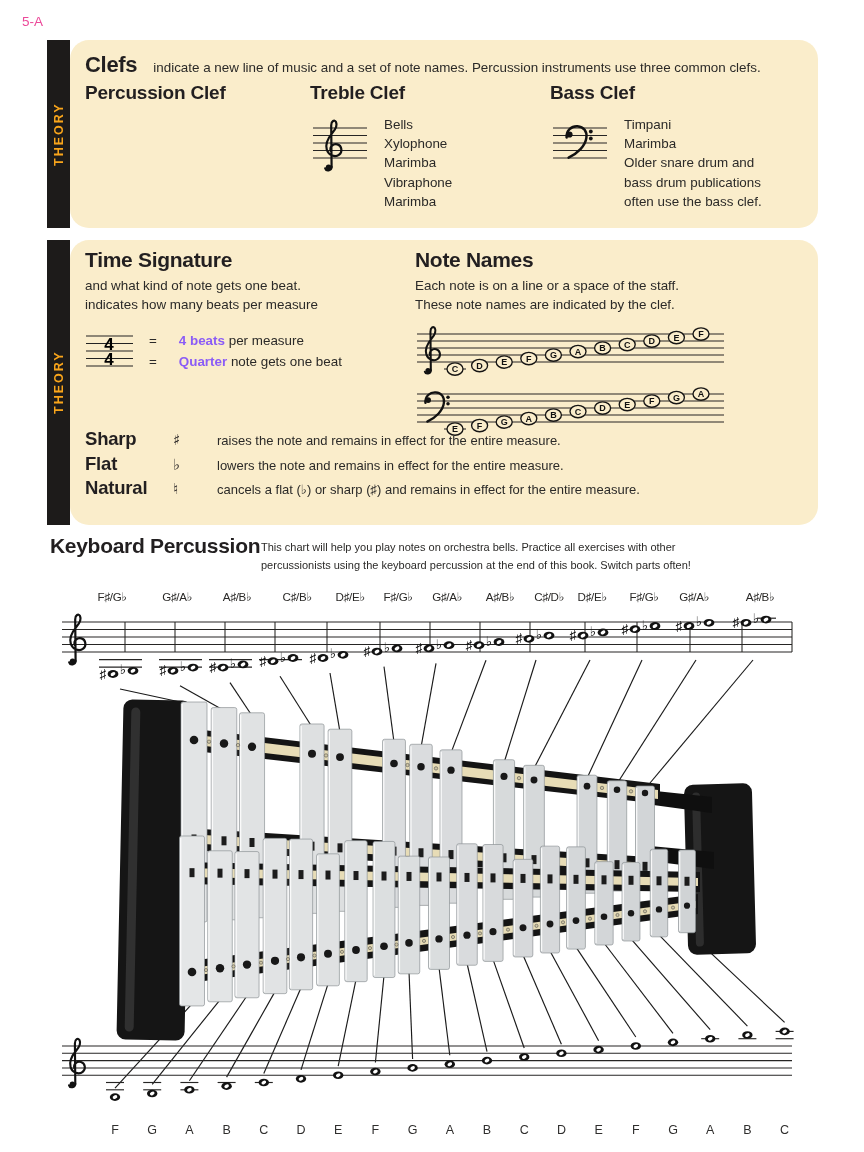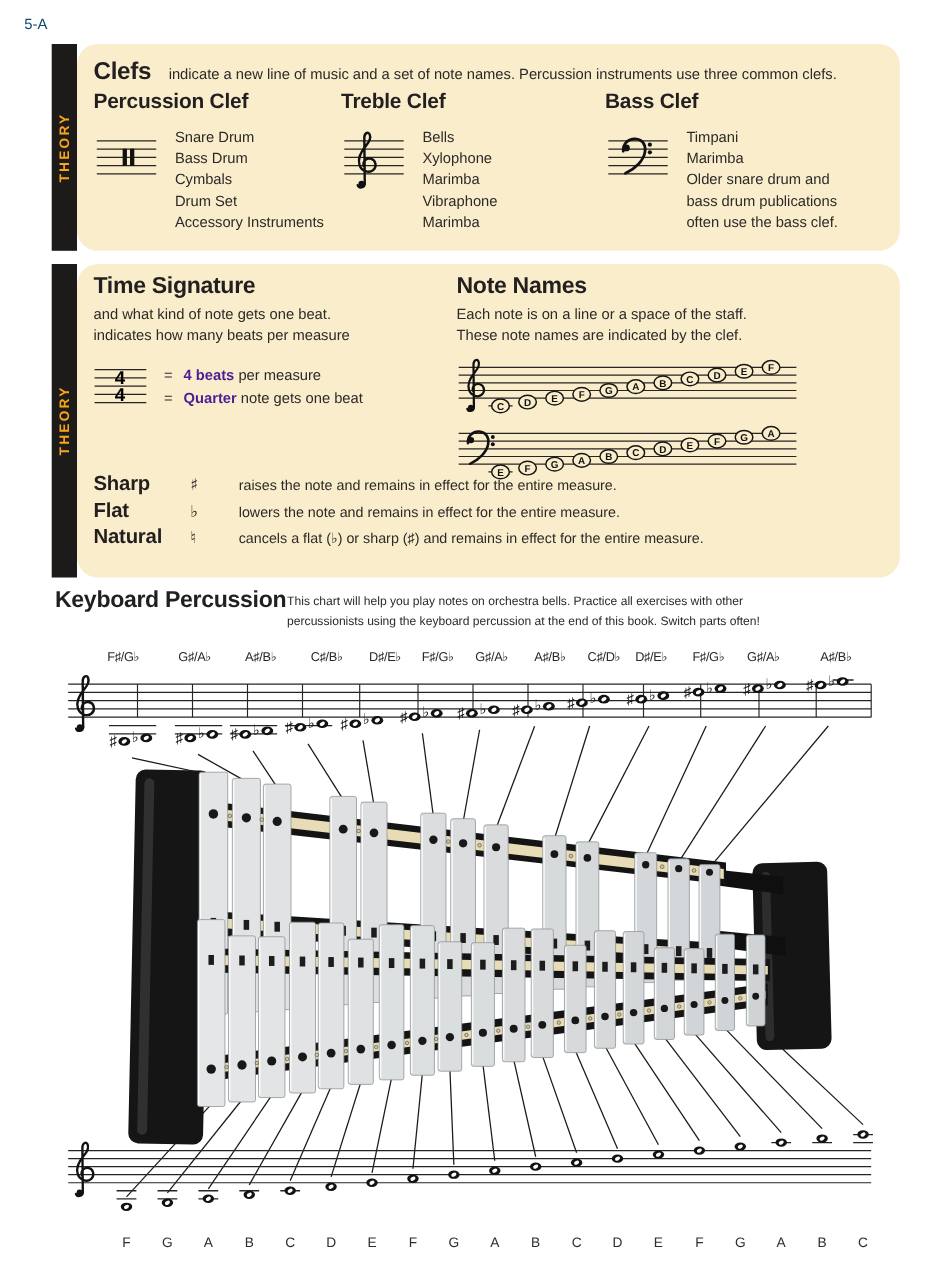--- a/index.html
+++ b/index.html
@@ -1,20 +1,20 @@
 <!DOCTYPE html>
 <html style="--panel-bg: #FAEDCB; --tab-bg: #1D1B1A; --tab-text: #F9A51B;"><head>
 <meta charset="utf-8">
 <style>
   html,body{margin:0;padding:0;background:#ffffff;}
   .page{
     position:relative;width:864px;height:1152px;background:#fff;overflow:hidden;
     font-family:"Liberation Sans","DejaVu Sans",sans-serif;color:#221f20;
   }
-  .page-number{position:absolute;left:22px;top:14px;font-size:13.5px;color:#0c4a6e;}
+  .page-number{position:absolute;left:22px;top:14px;font-size:13.5px;color:#ec4899;}
   
   .panel{position:absolute;display:flex;}
   .panel-clefs{left:47px;top:40px;width:771px;height:188px;}
   .panel-theory{left:47px;top:240px;width:771px;height:285px;}
   .tab{
     width:23px;flex:0 0 23px;background:var(--tab-bg,#1d1b1a);color:var(--tab-text,#f9a51b);
     display:flex;align-items:center;justify-content:center;
     writing-mode:vertical-rl;transform:rotate(180deg);
     font-size:12.5px;font-weight:700;letter-spacing:2px;
   }
@@ -30,21 +30,21 @@
   .clef-row li{font-size:13.4px;line-height:19.2px;color:#2b2a28;}
   .clef-row li.wrap{max-width:160px;}
   
   .ts-block{position:absolute;left:15px;top:8px;}
   .ts-block h2,.nn-block h2{margin:0 0 4px 0;font-size:21px;font-weight:700;letter-spacing:-0.3px;}
   .desc{font-size:13.4px;line-height:19px;color:#2b2a28;}
   .ts-row{display:flex;align-items:flex-start;margin-top:14px;}
   .ts-rules{margin:2px 0 0 14px;}
   .ts-rule{font-size:13.4px;line-height:21px;color:#2b2a28;}
   .ts-rule .eq{margin-right:10px;}
-  .ts-rule b{font-weight:800;color:#4c1d95;}
+  .ts-rule b{font-weight:800;color:#8b5cf6;margin-left:12px;}
   .nn-block{position:absolute;left:345px;top:8px;}
   .nn-block svg{display:block;}
   .nn-treble{margin-top:6px;}
   .nn-bass{margin-top:8px;}
   
   .acc-rows{position:absolute;left:15px;top:188px;}
   .acc-row{display:flex;align-items:baseline;height:24.5px;}
   .acc-name{width:88px;font-size:18.5px;font-weight:800;letter-spacing:-0.2px;}
   .acc-sym{width:44px;font-size:15px;font-family:"DejaVu Sans",sans-serif;}
   .acc-desc{font-size:13px;color:#2b2a28;}
@@ -66,40 +66,20 @@
       <span>THEORY</span>
     </div>
     <div class="panel-body">
       <div class="clefs-title-row">
         <h1>Clefs</h1>
         <p>indicate a new line of music and a set of note names. Percussion instruments use three common clefs.</p>
       </div>
       <div id="clefs-columns">
           <div class="clef-col" style="left:15px;">
             <h2>Percussion Clef</h2>
-            <div class="clef-row">
-              <svg width="60" height="62" viewBox="0 0 60 62">
-                <line x1="3" y1="14" x2="57" y2="14" stroke="#262524" stroke-width="1.05"></line>
-                <line x1="3" y1="21.5" x2="57" y2="21.5" stroke="#262524" stroke-width="1.05"></line>
-                <line x1="3" y1="29" x2="57" y2="29" stroke="#262524" stroke-width="1.05"></line>
-                <line x1="3" y1="36.5" x2="57" y2="36.5" stroke="#262524" stroke-width="1.05"></line>
-                <line x1="3" y1="44" x2="57" y2="44" stroke="#262524" stroke-width="1.05"></line>
-                <g transform="translate(20,4) scale(1)">
-                  <rect x="6.5" y="17.2" width="3.9" height="15.6" fill="#111"></rect>
-                  <rect x="13.2" y="17.2" width="3.9" height="15.6" fill="#111"></rect>
-                </g>
-              </svg>
-              <ul>
-                <li class="">Snare Drum</li>
-                <li class="">Bass Drum</li>
-                <li class="">Cymbals</li>
-                <li class="">Drum Set</li>
-                <li class="">Accessory Instruments</li>
-              </ul>
-            </div>
           </div>
           <div class="clef-col" style="left:240px;">
             <h2>Treble Clef</h2>
             <div class="clef-row">
               <svg width="60" height="62" viewBox="0 0 60 62">
                 <line x1="3" y1="14" x2="57" y2="14" stroke="#262524" stroke-width="1.05"></line>
                 <line x1="3" y1="21.5" x2="57" y2="21.5" stroke="#262524" stroke-width="1.05"></line>
                 <line x1="3" y1="29" x2="57" y2="29" stroke="#262524" stroke-width="1.05"></line>
                 <line x1="3" y1="36.5" x2="57" y2="36.5" stroke="#262524" stroke-width="1.05"></line>
                 <line x1="3" y1="44" x2="57" y2="44" stroke="#262524" stroke-width="1.05"></line>

